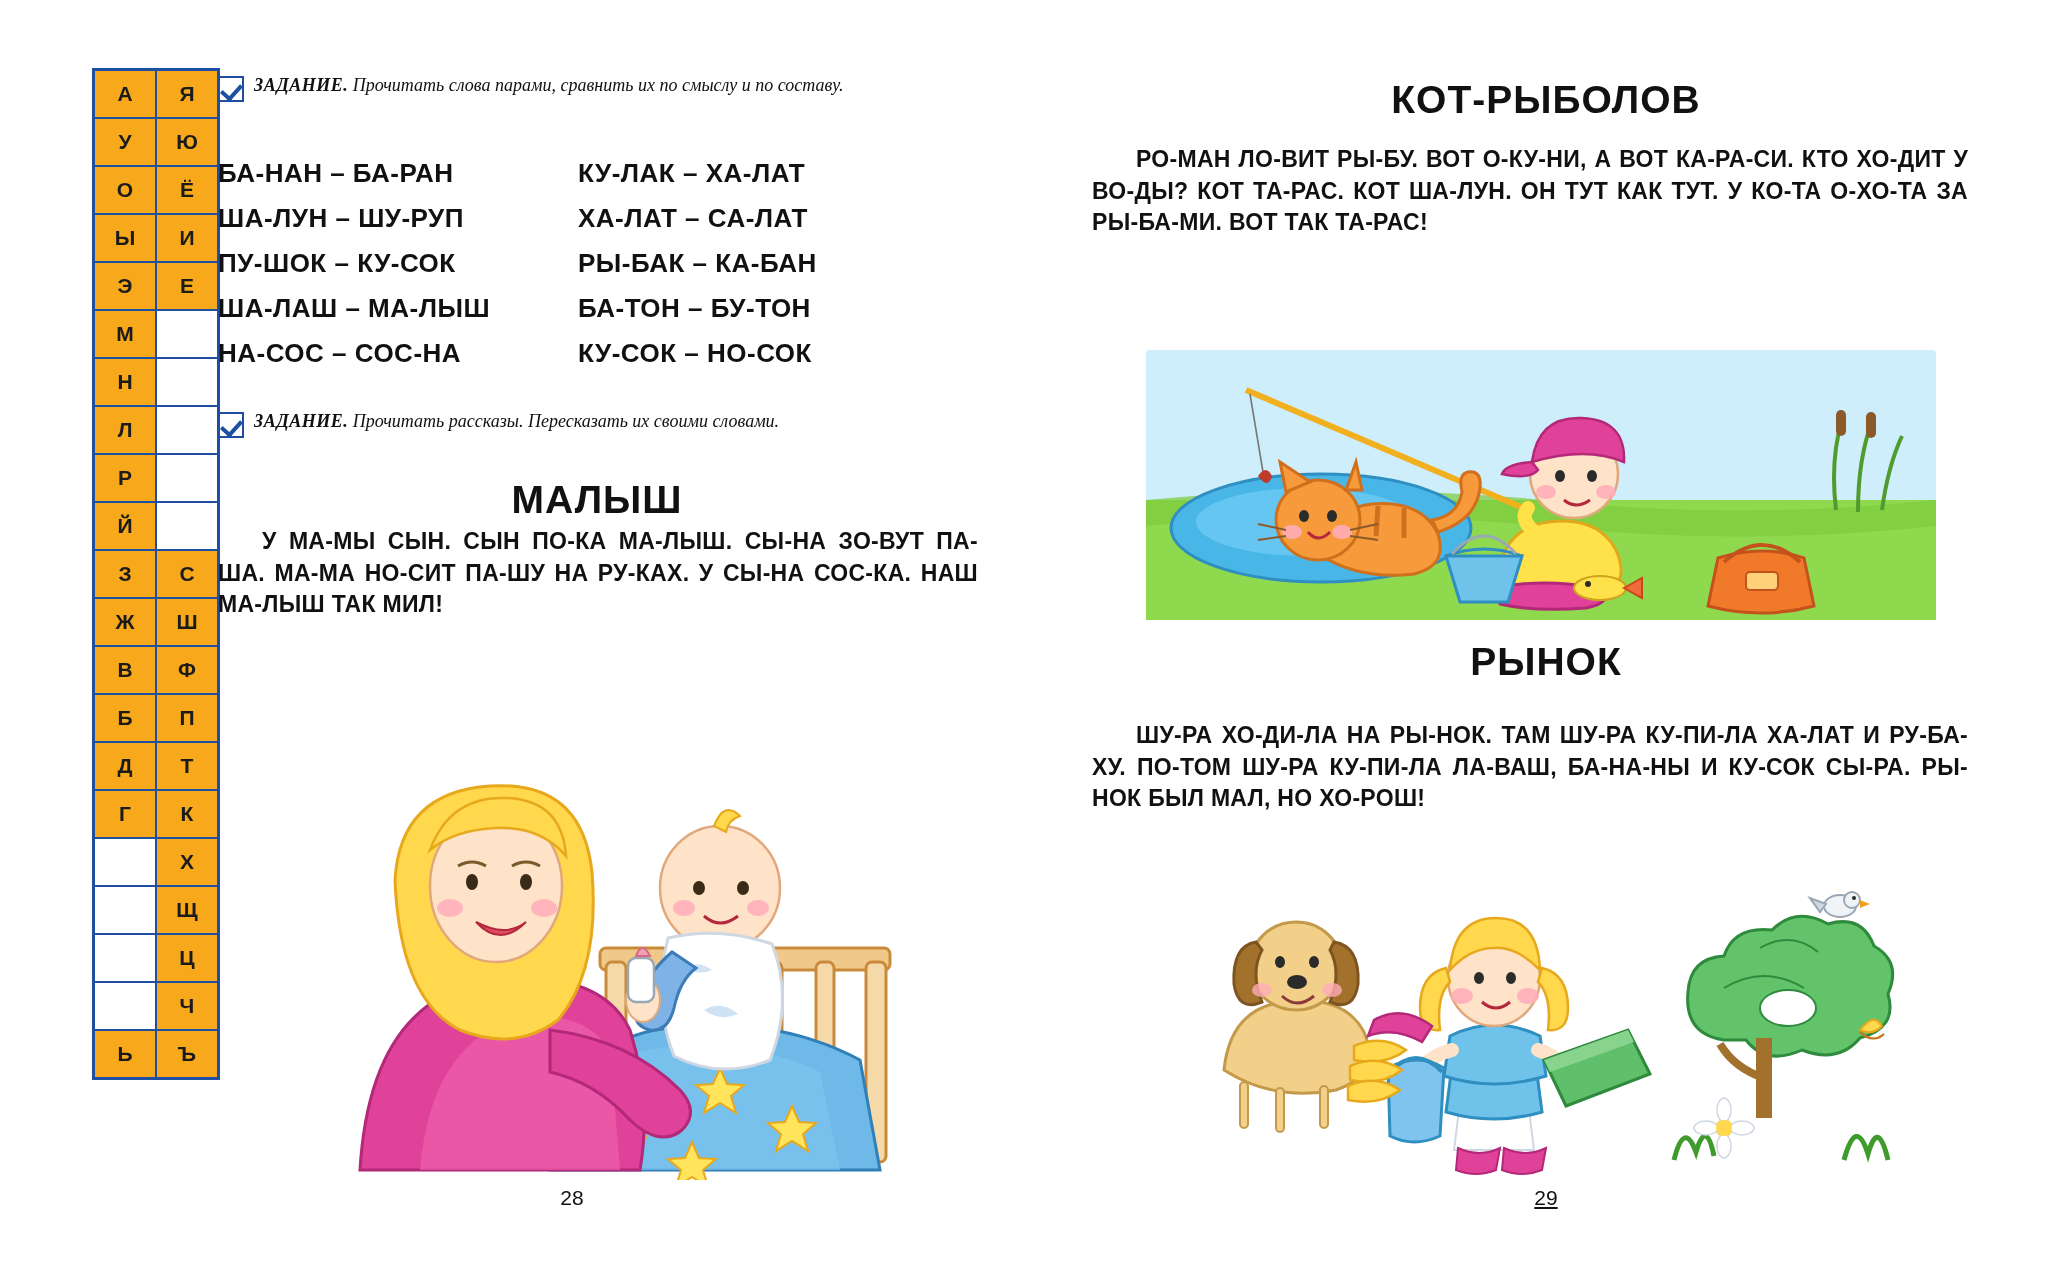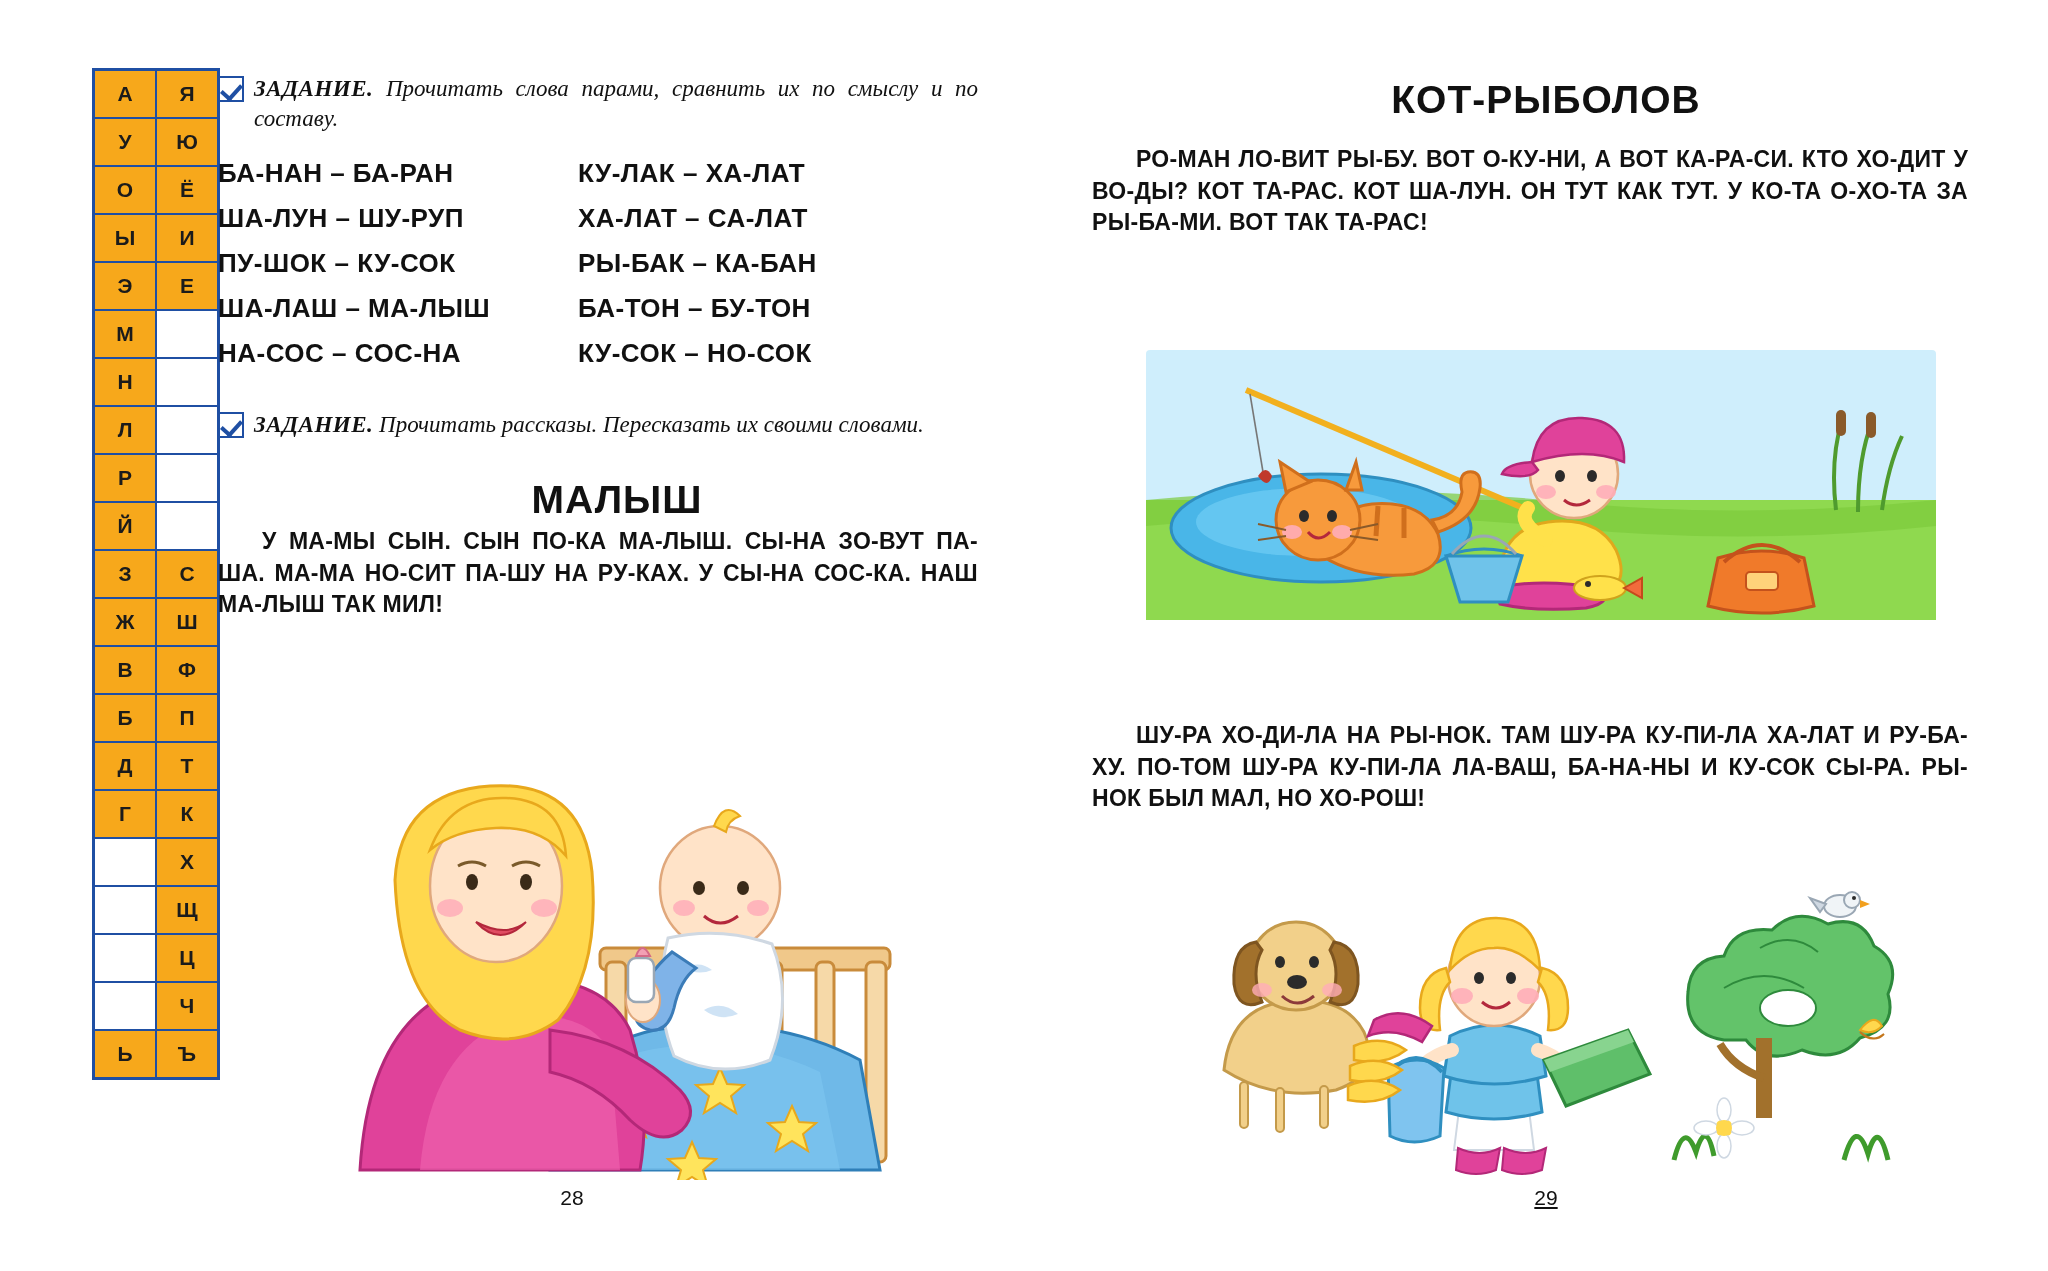--- a/index.html
+++ b/index.html
@@ -86,21 +86,21 @@
     top: 2px;
     width: 9px;
     height: 16px;
     border: solid #1f4fa3;
     border-width: 0 4px 4px 0;
     transform: rotate(42deg);
   }
   .task-text {
     font-family: "Liberation Serif", serif;
     font-style: italic;
-    font-size: 23px;
+    font-size: 18px;
     line-height: 1.32;
     text-align: justify;
     color: #111;
   }
   .task-text .lead {
     font-variant: small-caps;
     font-weight: bold;
     font-style: italic;
     letter-spacing: .5px;
   }
@@ -285,21 +285,21 @@
             <td class="col2">КУ-СОК  –  НО-СОК</td>
           </tr>
         </tbody>
       </table>
 
     <div class="task" style="left:218px; top:410px; width:760px;">
       <div class="check-box"></div>
       <div class="task-text"><span class="lead">ЗАДАНИЕ.</span><span> Прочитать рассказы. Пересказать их своими словами.</span></div>
     </div>
 
-    <div class="story-title" style="left:0; top:478px; width:1024px; padding-left:170px; box-sizing:border-box;margin-left:20px;">МАЛЫШ</div>
+    <div class="story-title" style="left:0; top:478px; width:1024px; padding-left:170px; box-sizing:border-box;">МАЛЫШ</div>
     <div class="story-body" style="left:218px; top:526px; width:760px; text-indent:44px;">У МА-МЫ СЫН. СЫН ПО-КА МА-ЛЫШ. СЫ-НА ЗО-ВУТ ПА-ША. МА-МА НО-СИТ ПА-ШУ НА РУ-КАХ. У СЫ-НА СОС-КА. НАШ МА-ЛЫШ ТАК МИЛ!</div>
 
     <div class="illus" style="left:300px; top:700px; width:600px; height:480px;">
       <svg viewBox="0 0 600 480" width="600" height="480" aria-hidden="true">
 
         <g>
           <rect x="300" y="248" width="290" height="22" rx="6" fill="#f0c88a" stroke="#c98b3b" stroke-width="3"></rect>
           <rect x="306" y="262" width="20" height="200" rx="6" fill="#f6d9a8" stroke="#c98b3b" stroke-width="3"></rect>
           <rect x="360" y="262" width="18" height="190" rx="6" fill="#f6d9a8" stroke="#c98b3b" stroke-width="3"></rect>
           <rect x="412" y="262" width="18" height="190" rx="6" fill="#f6d9a8" stroke="#c98b3b" stroke-width="3"></rect>
@@ -433,20 +433,21 @@
         </g>
 
         <g>
           <path d="M572 208 q44 -14 86 0 l10 48 q-52 14 -106 0 Z" fill="#f07a2a" stroke="#c4521c" stroke-width="3"></path>
           <path d="M578 212 q38 -34 76 0" fill="none" stroke="#c4521c" stroke-width="4"></path>
           <rect x="600" y="222" width="32" height="18" rx="4" fill="#ffd27a" stroke="#c4521c" stroke-width="2"></rect>
         </g>
       </svg>
     </div>
 
+    <div class="story-title" style="left:0; top:640px; width:1024px; padding-left:20px; box-sizing:border-box;">РЫНОК</div>
     <div class="story-body" style="left:68px; top:720px; width:876px; text-indent:44px;">ШУ-РА ХО-ДИ-ЛА НА РЫ-НОК. ТАМ ШУ-РА КУ-ПИ-ЛА ХА-ЛАТ И РУ-БА-ХУ. ПО-ТОМ ШУ-РА КУ-ПИ-ЛА ЛА-ВАШ, БА-НА-НЫ И КУ-СОК СЫ-РА. РЫ-НОК БЫЛ МАЛ, НО ХО-РОШ!</div>
 
     <div class="illus" style="left:180px; top:860px; width:700px; height:330px;">
       <svg viewBox="0 0 700 330" width="700" height="330" aria-hidden="true">
 
         <g>
           <path d="M20 210 Q26 150 78 142 Q140 134 160 172 Q178 214 132 230 Q70 242 20 210 Z" fill="#f2d08a" stroke="#c49a4a" stroke-width="3"></path>
           <path d="M40 226 l0 38 M76 232 l0 36 M120 230 l0 34" stroke="#c49a4a" stroke-width="10" stroke-linecap="round"></path>
           <path d="M40 226 l0 38 M76 232 l0 36 M120 230 l0 34" stroke="#f2d08a" stroke-width="6" stroke-linecap="round"></path>
           <ellipse cx="92" cy="106" rx="46" ry="44" fill="#f2d08a" stroke="#c49a4a" stroke-width="3"></ellipse>

